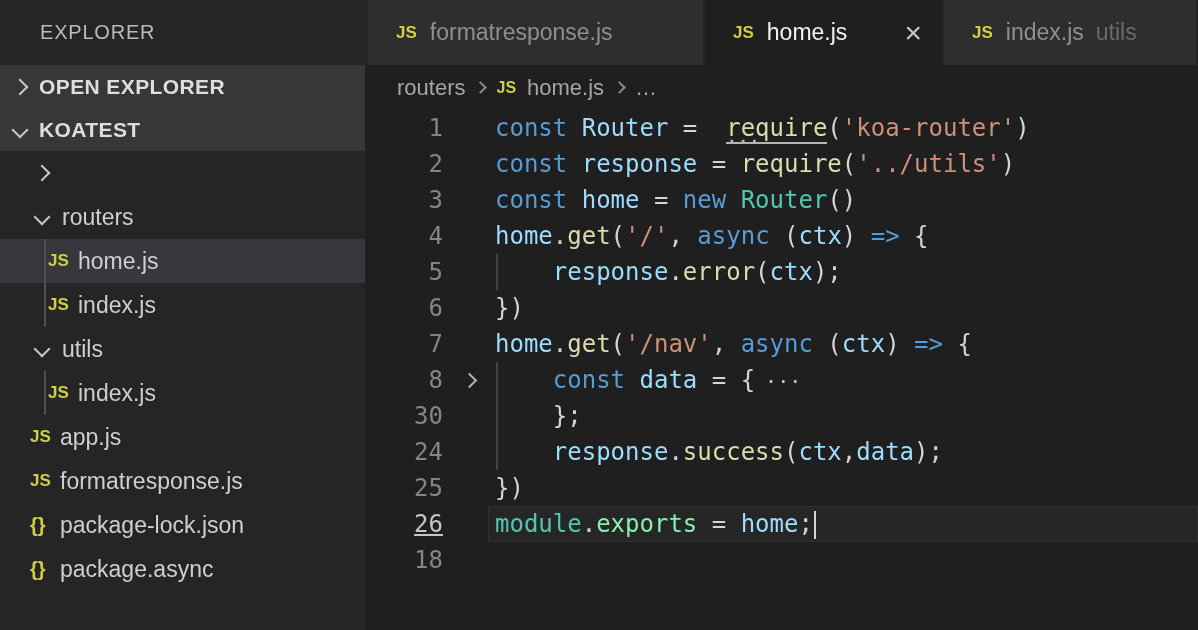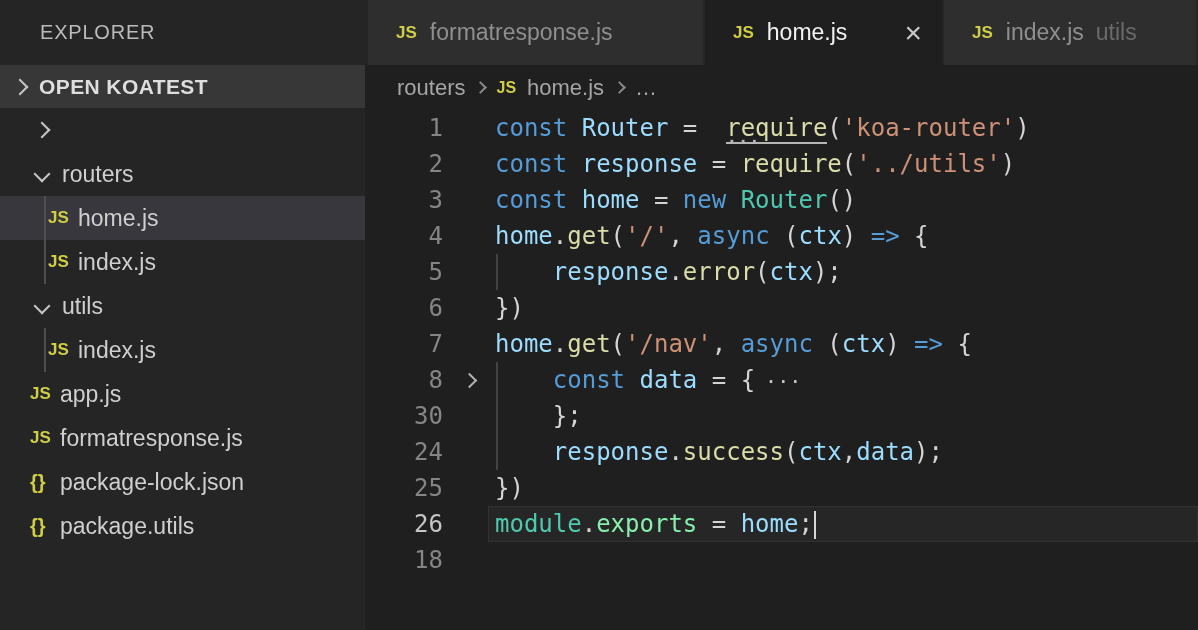--- a/index.html
+++ b/index.html
@@ -43,21 +43,21 @@
   .tab-close{margin-left:auto;font-size:30px;color:#c8c8c8;line-height:30px;}
 
   .breadcrumb{height:45px;display:flex;align-items:center;padding-left:32px;
               color:#a5a5a5;font-size:22px;gap:11px;background:#1f1f1f;}
   .bc-js{color:#d0ce45;font-weight:bold;font-size:16px;}
 
   .code-area{position:absolute;left:0;top:110px;width:833px;height:520px;
              font-family:"DejaVu Sans Mono",monospace;font-size:24px;}
   .code-row{height:36px;line-height:36px;display:flex;position:relative;z-index:2;}
   .ln{width:78px;flex:none;text-align:right;color:#858585;}
-  .ln.active{color:#c6c6c6;}
+  .ln.active{color:#c6c6c6;text-decoration:underline;}
   .fold-cell{width:52px;flex:none;display:flex;align-items:center;justify-content:center;}
   .code-text{white-space:pre;}
   .fnh{position:relative;border-bottom:2px solid #b5b5b5;}
   .fnh::after{content:"···";position:absolute;left:-1px;top:21px;font-size:22px;
               line-height:14px;color:#b5b5b5;letter-spacing:-2px;}
   .dots{font-size:20px;margin-left:10px;}
   .cursor{display:inline-block;width:2px;height:28px;background:#d6d6d6;
           vertical-align:middle;margin-left:1px;}
   .cl-box{position:absolute;left:123px;right:0;top:396px;height:34px;z-index:1;
           border:1px solid #323232;background:rgba(255,255,255,0.03);}
@@ -66,21 +66,25 @@
 </head>
 <body>
 
 <div class="app">
 
   <aside class="sidebar">
     <div class="sb-title">EXPLORER</div>
     <div id="sections">
         <div class="sb-section">
           <span class="chev right"></span>
-          <span>OPEN KOATEST</span>
+          <span>OPEN EXPLORER</span>
+        </div>
+        <div class="sb-section">
+          <span class="chev down"></span>
+          <span>KOATEST</span>
         </div>
       </div>
     <div class="tree" id="tree">
       <div class="tree-guide" style="top:88px;height:88px;"></div>
       <div class="tree-guide" style="top:220px;height:44px;"></div>
     <div class="tree-row">
           <span class="tree-sp" style="width: 36px;"></span>
           <span class="chev right"></span>
         </div>
         <div class="tree-row">
@@ -119,21 +123,21 @@
           <span>formatresponse.js</span>
         </div>
         <div class="tree-row">
           <span class="tree-sp" style="width: 30px;"></span>
           <span class="badge json" style="color: rgb(208, 206, 69);">{}</span>
           <span>package-lock.json</span>
         </div>
         <div class="tree-row">
           <span class="tree-sp" style="width: 30px;"></span>
           <span class="badge json" style="color: rgb(208, 206, 69);">{}</span>
-          <span>package.utils</span>
+          <span>package.async</span>
         </div>
       </div>
   </aside>
 
   <main class="editor">
     <div class="tab-bar" id="tabbar">
         <div class="tab" style="width: 335px;">
           <span class="badge js" style="color: rgb(208, 206, 69);">JS</span>
           <span class="tab-label">formatresponse.js</span>
         </div>

